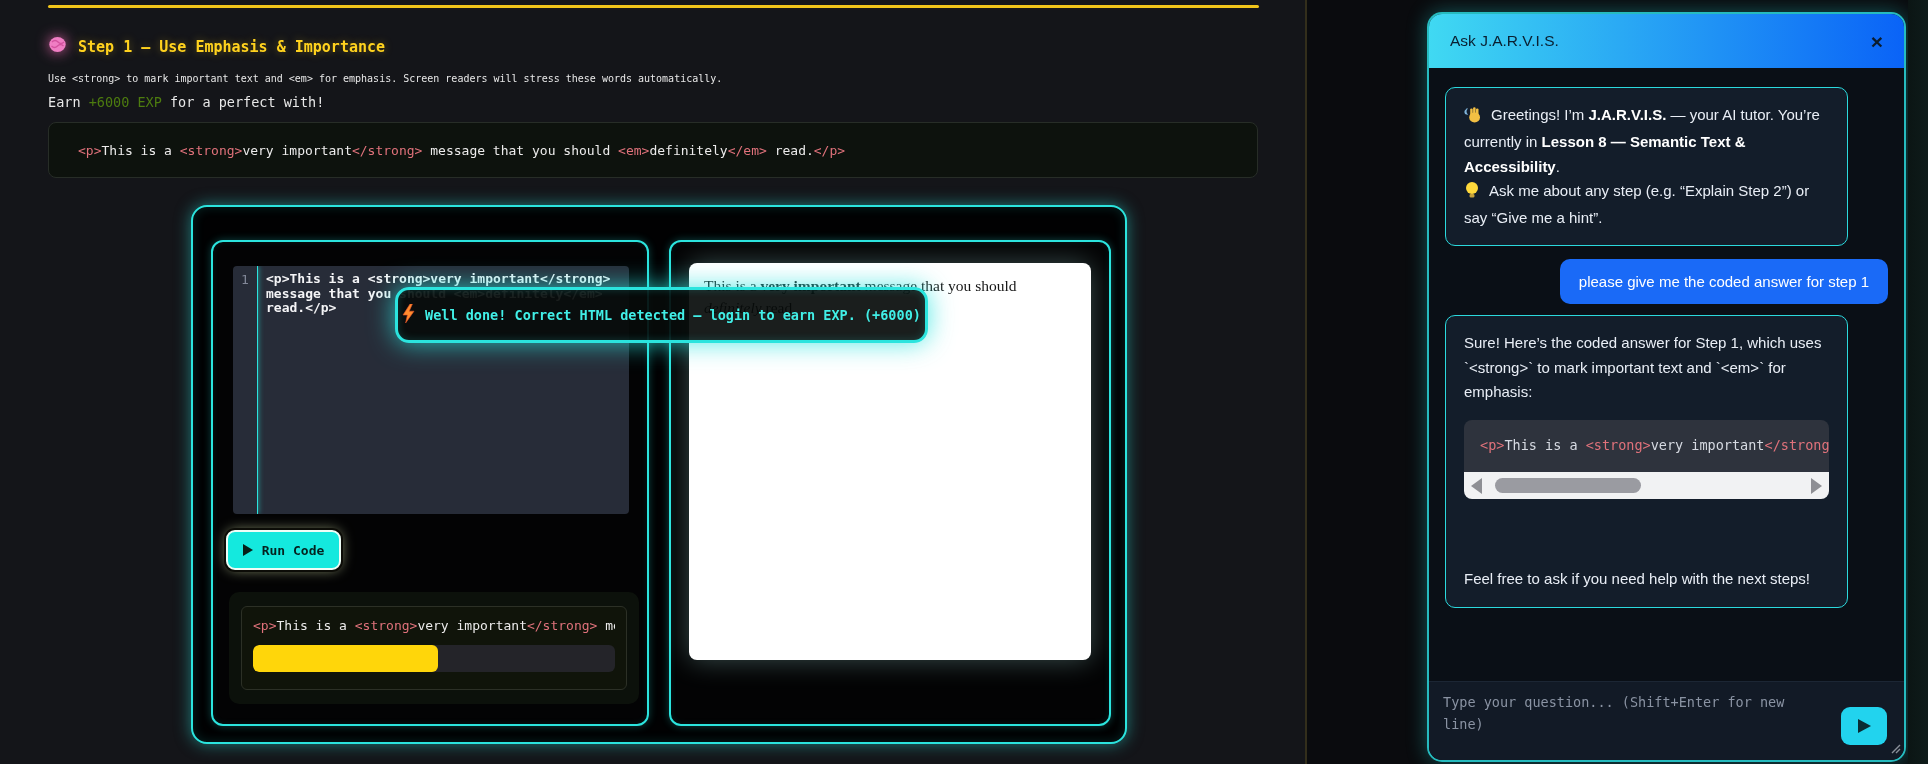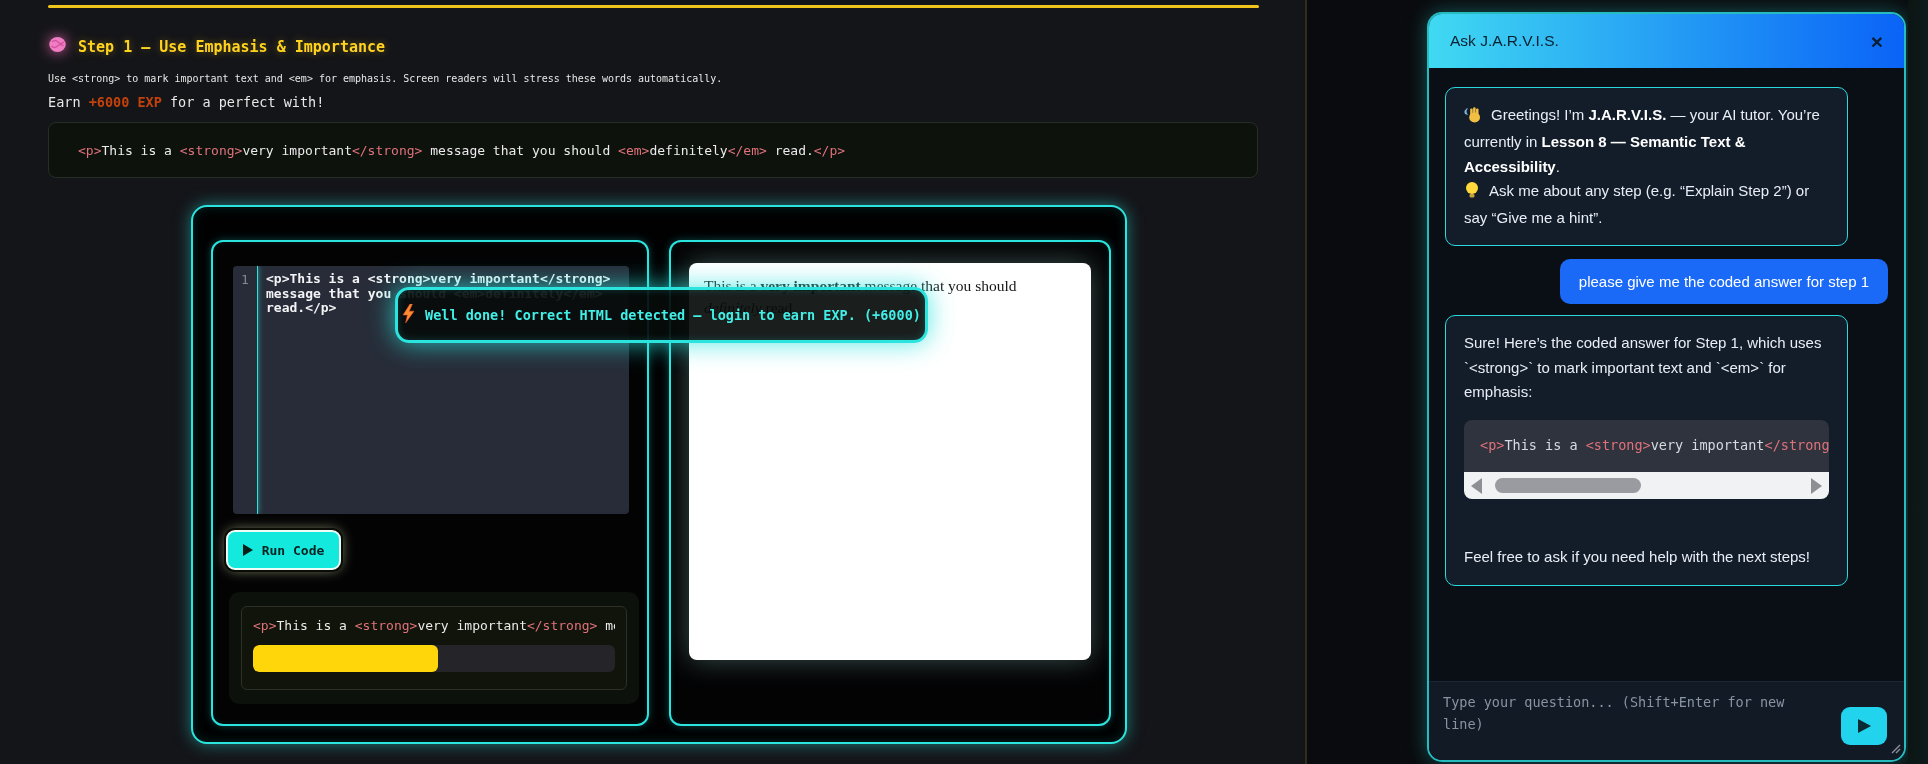--- a/index.html
+++ b/index.html
@@ -11,21 +11,21 @@
   .content-col{ position:absolute; left:0; top:0; width:1307px; height:764px;
                 background:#141519; border-right:2px solid #332e1b; }
   .top-rule{ position:absolute; left:48px; top:5px; width:1211px; height:3px;
              border-radius:2px; background:#f0c41a; }
   .step-title{ position:absolute; left:48px; top:36px; display:flex; align-items:center;
                gap:11px; color:#ffd21e; font-weight:bold; font-size:15px;
                text-shadow:0 0 9px rgba(255,210,30,.35); }
   .step-title svg{ filter:drop-shadow(0 0 7px rgba(250,110,185,.9)); }
   .lesson-desc{ position:absolute; left:48px; top:73px; font-size:10px; color:#e8e8e8; }
   .earn-line{ position:absolute; left:48px; top:94px; font-size:13.5px; color:#e8e8e8; }
-  .earn-hl{ color:#c2410c; font-weight:bold; }
+  .earn-hl{ color:#4d7c0f; font-weight:normal; }
   .sample-box{ position:absolute; left:48px; top:122px; width:1210px; height:56px;
                background:#0d120d; border:1px solid #272d27; border-radius:8px;
                display:flex; align-items:center; padding-left:29px; font-size:13px; }
   .tk-tag{ color:#e0727b; } .tk-text{ color:#ecebeb; }
 
   
   .game{ position:absolute; left:191px; top:205px; width:936px; height:539px;
          background:#010102; border:2px solid #2be4de; border-radius:16px;
          box-shadow:0 0 16px rgba(43,228,222,.5), inset 0 0 12px rgba(43,228,222,.16); }
   .panel{ position:absolute; top:33px; height:486px; background:#030304;
@@ -93,21 +93,21 @@
   .jv-code-line{ background:#2e333d; padding:15px 16px; font-family:"DejaVu Sans Mono",monospace;
                  font-size:13.5px; white-space:nowrap; overflow:hidden; }
   .jv-code-line .tk-text{ color:#d6dae2; }
   .jv-scroll{ height:27px; background:#f1f2f3; display:flex; align-items:center; padding:0 7px; }
   .tri-l{ width:0; height:0; border-top:8px solid transparent; border-bottom:8px solid transparent;
           border-right:11px solid #8e8f94; cursor:pointer; }
   .tri-r{ width:0; height:0; border-top:8px solid transparent; border-bottom:8px solid transparent;
           border-left:11px solid #8e8f94; margin-left:auto; cursor:pointer; }
   .jv-scroll-thumb{ width:146px; height:15px; background:#9a9ba1; border-radius:8px;
                     margin-left:13px; cursor:grab; }
-  .jv-outro{ margin-top:46px; }
+  .jv-outro{ margin-top:68px; }
   .jv-footer{ flex:0 0 79px; background:#121a26; border-top:1px solid #1c2634;
               padding:10px 14px; display:flex; align-items:flex-start; position:relative; }
   .jv-input{ width:352px; height:58px; background:transparent; border:none; resize:none;
              outline:none; color:#cfd6e2; font-family:"DejaVu Sans Mono",monospace;
              font-size:13.5px; line-height:1.6; }
   .jv-input::placeholder{ color:#8a93a3; }
   .jv-send{ position:absolute; right:17px; bottom:15px; width:46px; height:38px;
             background:#22d3ee; border:none; border-radius:9px; cursor:pointer;
             display:flex; align-items:center; justify-content:center; }
   .send-tri{ width:0; height:0; border-top:7px solid transparent; border-bottom:7px solid transparent;

